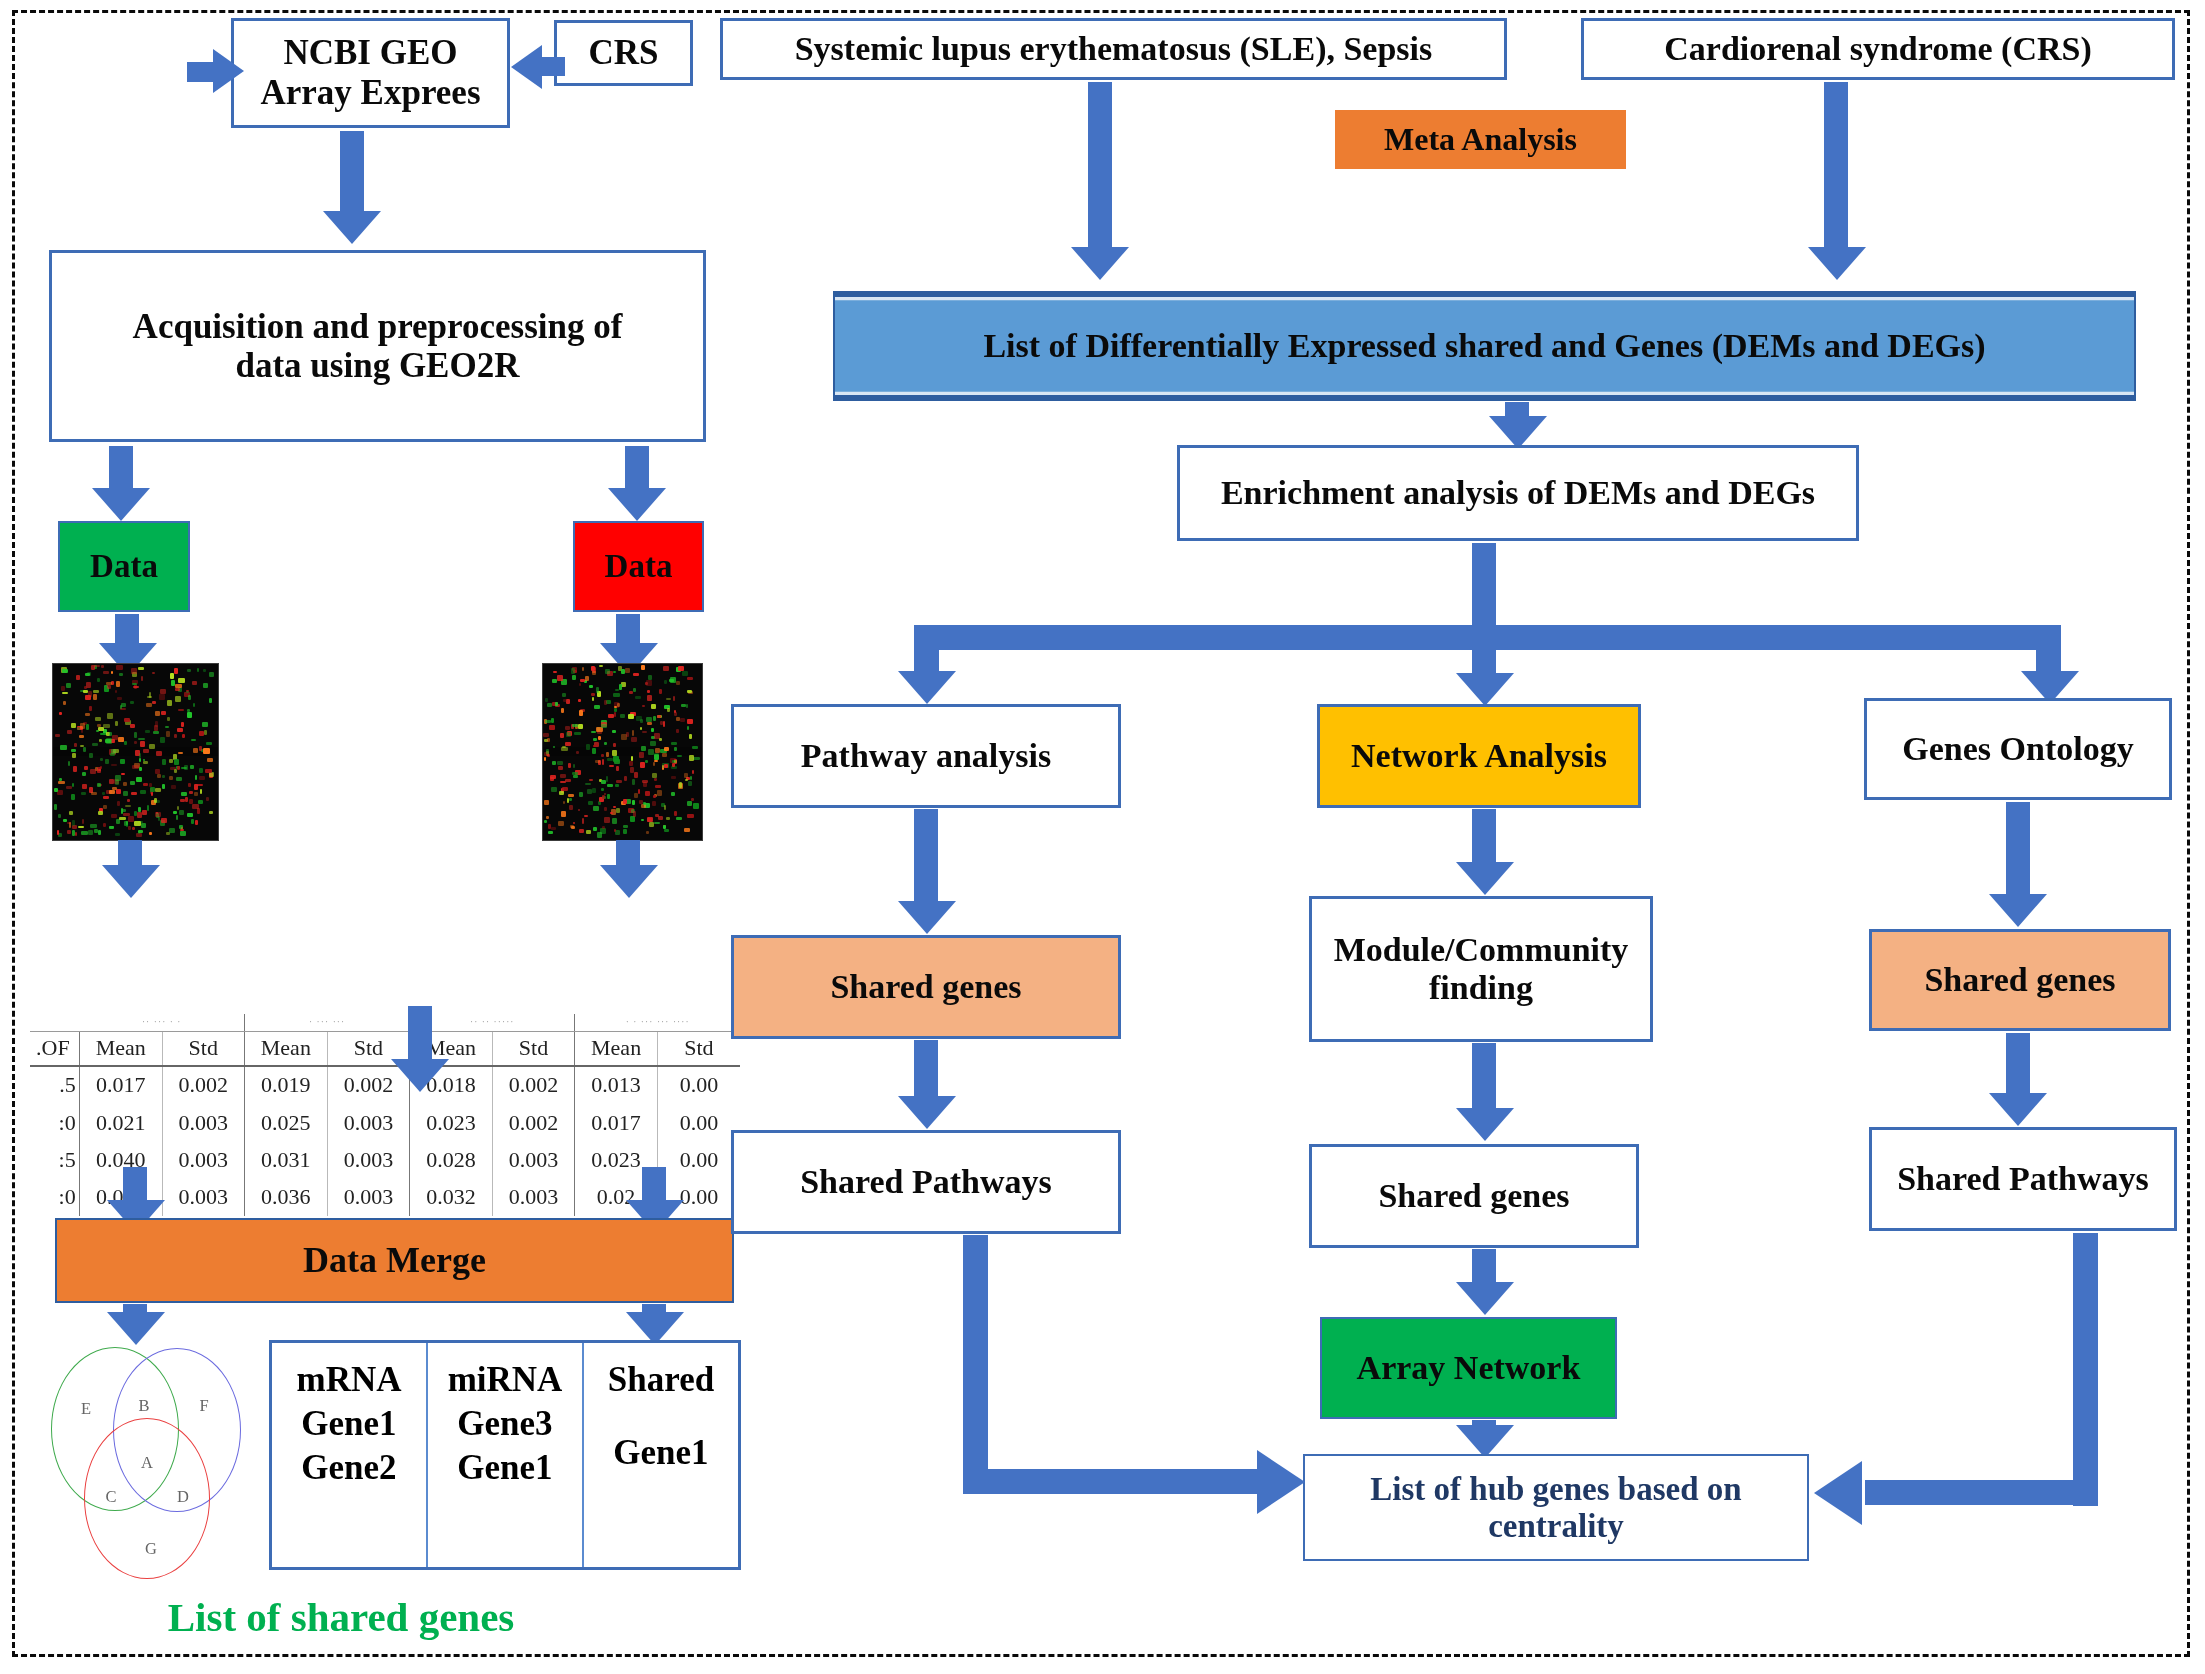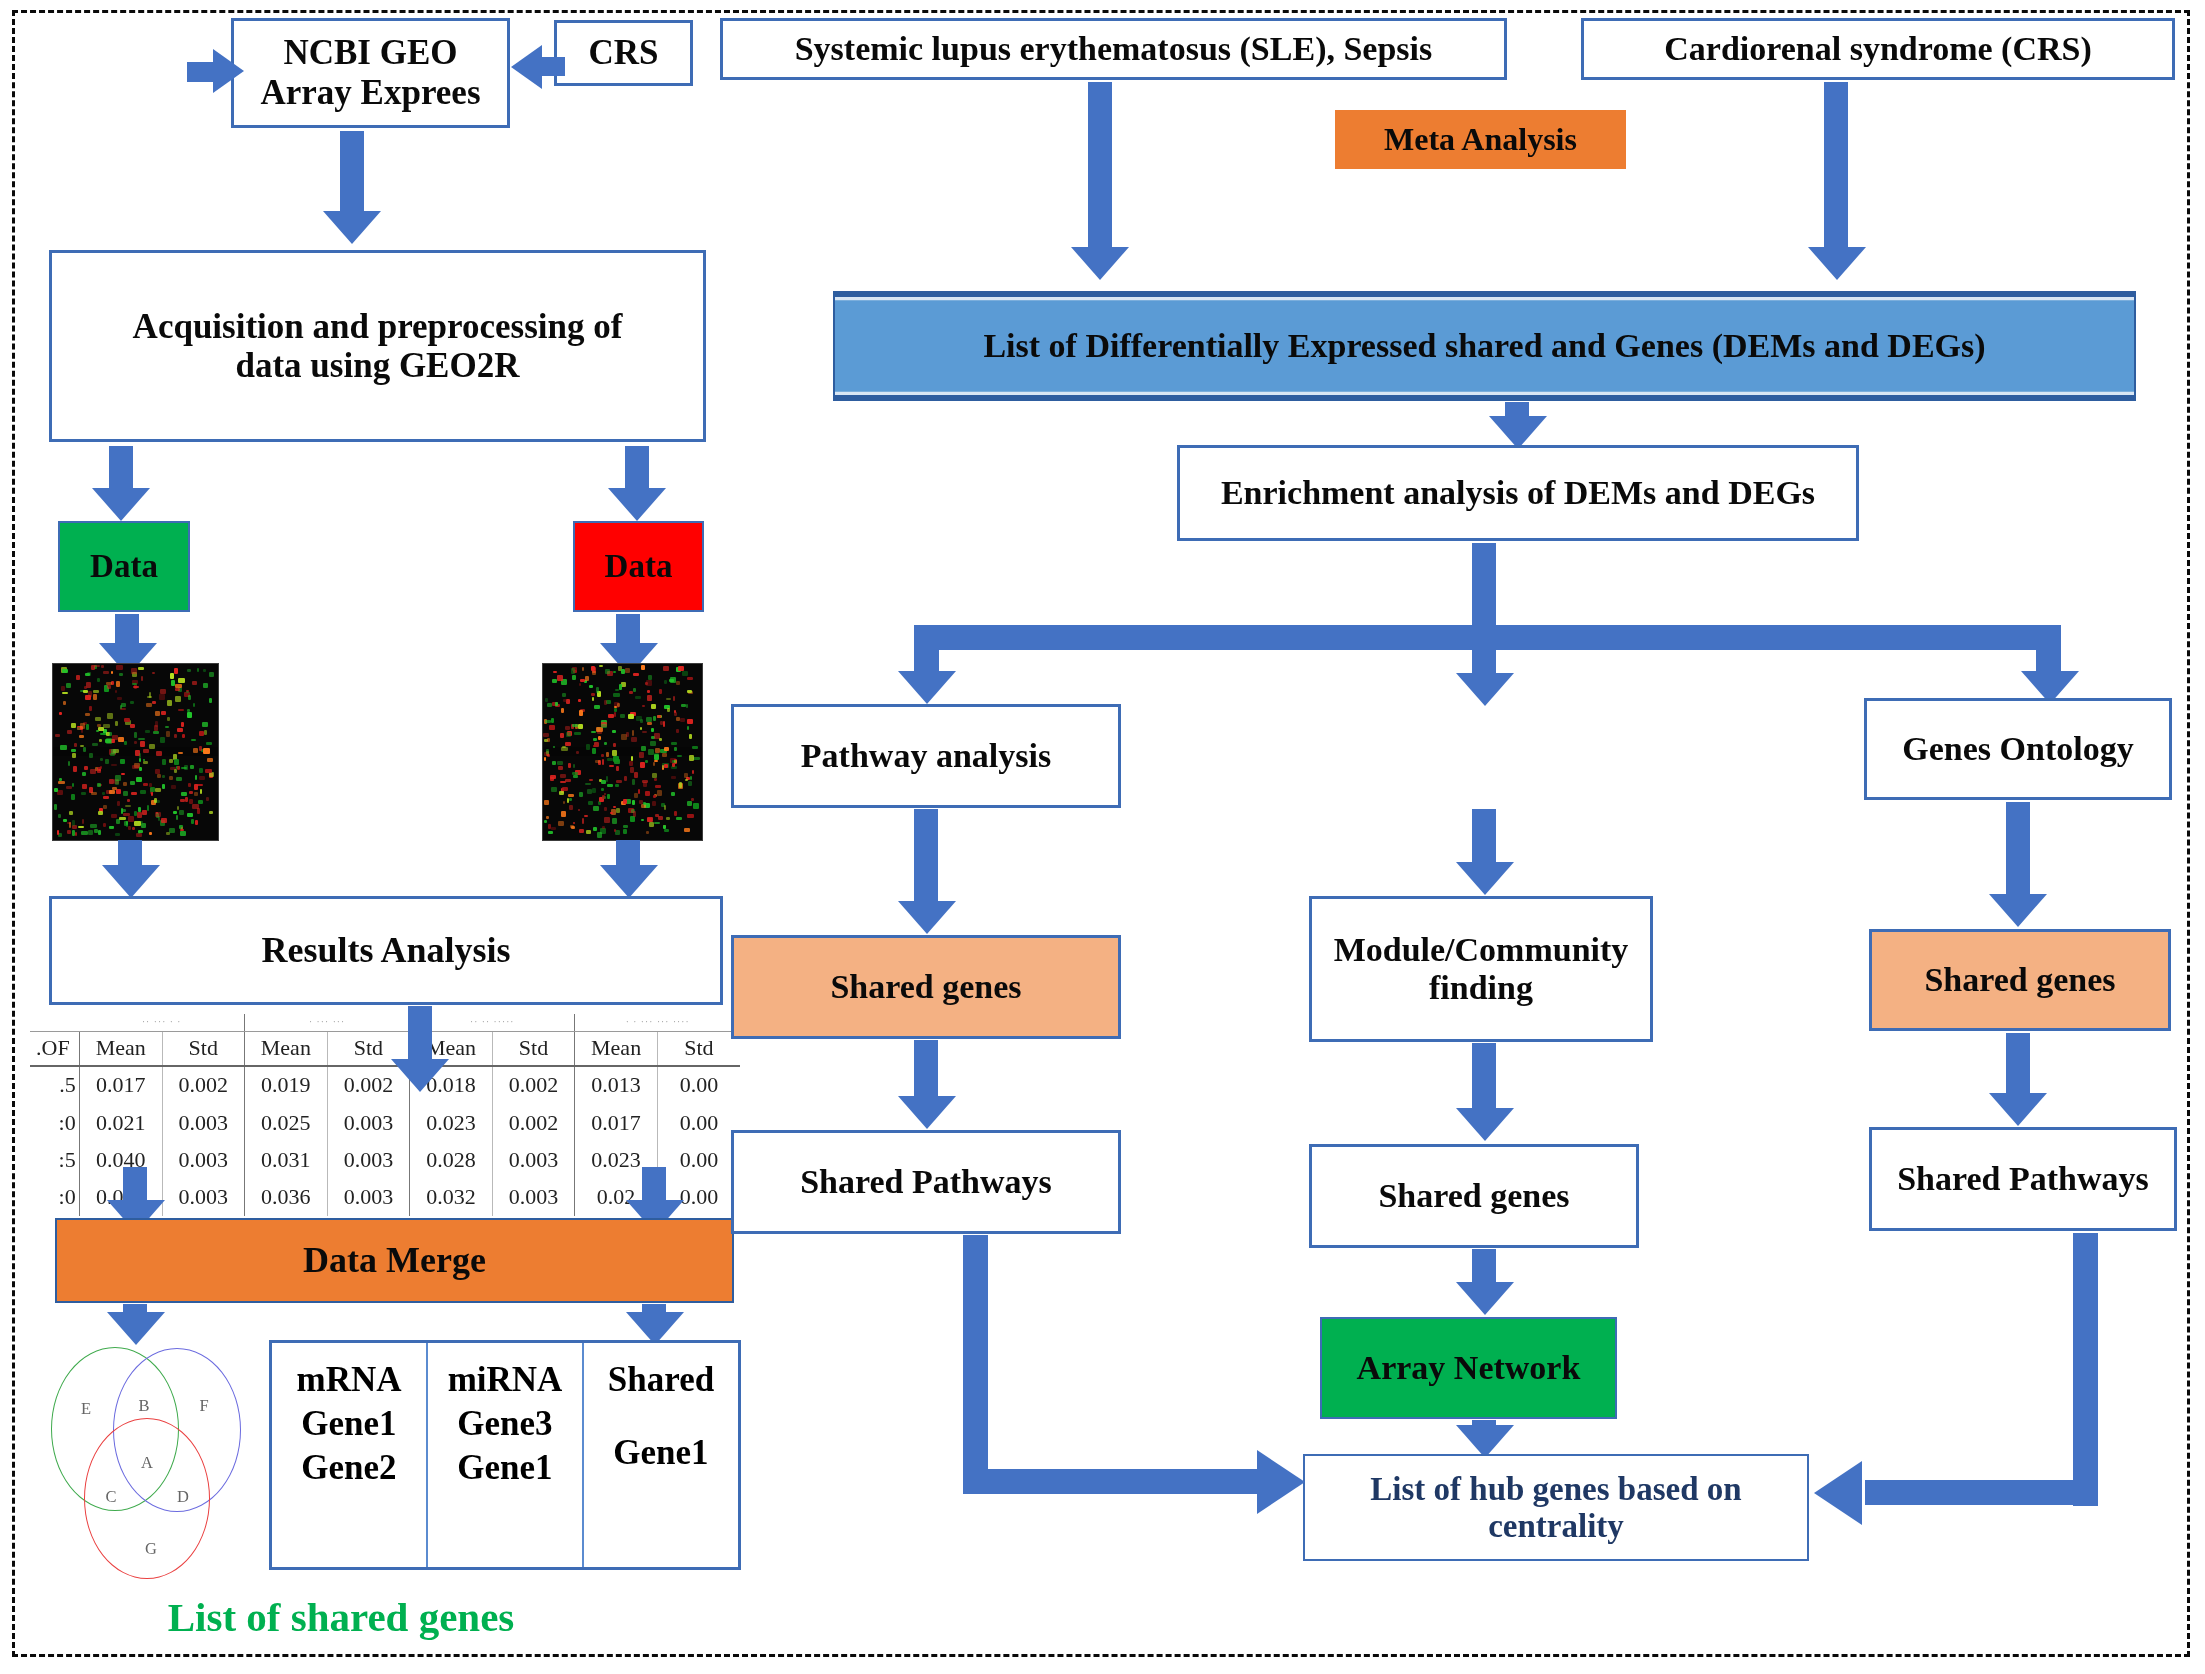--- a/index.html
+++ b/index.html
@@ -750,21 +750,20 @@
       <i style="left:90.28883755207062%;top:77.84988784790039%;width:5.8px;height:4.8px;background:#21c32a;opacity:0.73"></i>
       <i style="left:80.52706062793732%;top:63.631473541259766%;width:4.9px;height:3px;background:#a81414;opacity:0.36"></i>
       <i style="left:82.67434010282159%;top:54.345130920410156%;width:2.8px;height:3.2px;background:#b7e020;opacity:0.41"></i>
     </div>
 
   <div class="shaft" style="left:118px;top:840px;width:24px;height:26px;"></div>
   <div class="head hd" style="left:102px;top:865px;"></div>
   <div class="shaft" style="left:616px;top:840px;width:24px;height:26px;"></div>
   <div class="head hd" style="left:600px;top:865px;"></div>
 
-  <div class="box" style="left:49px;top:896px;width:674px;height:109px;font-size:36px;">Results Analysis</div>
 
   <div id="results-table">
     <table>
       <tbody>
           <tr class="grp">
         <td class="c0"></td>
         <td colspan="2">·· ··· · ·</td>
         <td colspan="2" class="sep">· ··· ···</td>
         <td colspan="2" class="sep">·· ·· ·····</td>
         <td colspan="2" class="sep">· · ··· ··· ····</td>
@@ -882,20 +881,21 @@
 
   <div class="shaft" style="left:914px;top:625px;width:1147px;height:25px;"></div>
   <div class="shaft" style="left:914px;top:650px;width:25px;height:22px;"></div>
   <div class="head hd" style="left:898px;top:671px;"></div>
   <div class="shaft" style="left:1472px;top:543px;width:24px;height:131px;"></div>
   <div class="head hd" style="left:1456px;top:673px;"></div>
   <div class="shaft" style="left:2036px;top:650px;width:25px;height:22px;"></div>
   <div class="head hd" style="left:2021px;top:671px;"></div>
 
   <div class="box" style="left:731px;top:704px;width:390px;height:104px;font-size:34px;">Pathway analysis</div>
+  <div class="box" style="left:1317px;top:704px;width:324px;height:104px;font-size:34px;background:#FFC000;">Network Analysis</div>
   <div class="box" style="left:1864px;top:698px;width:308px;height:102px;font-size:34px;">Genes Ontology</div>
 
   <div class="shaft" style="left:914px;top:809px;width:24px;height:92px;"></div>
   <div class="head hd" style="left:898px;top:901px;"></div>
   <div class="shaft" style="left:1472px;top:809px;width:24px;height:54px;"></div>
   <div class="head hd" style="left:1456px;top:862px;"></div>
   <div class="shaft" style="left:2006px;top:802px;width:24px;height:93px;"></div>
   <div class="head hd" style="left:1989px;top:894px;"></div>
 
   <div class="box" style="left:731px;top:935px;width:390px;height:104px;font-size:34px;background:#F4B183;">Shared genes</div>

